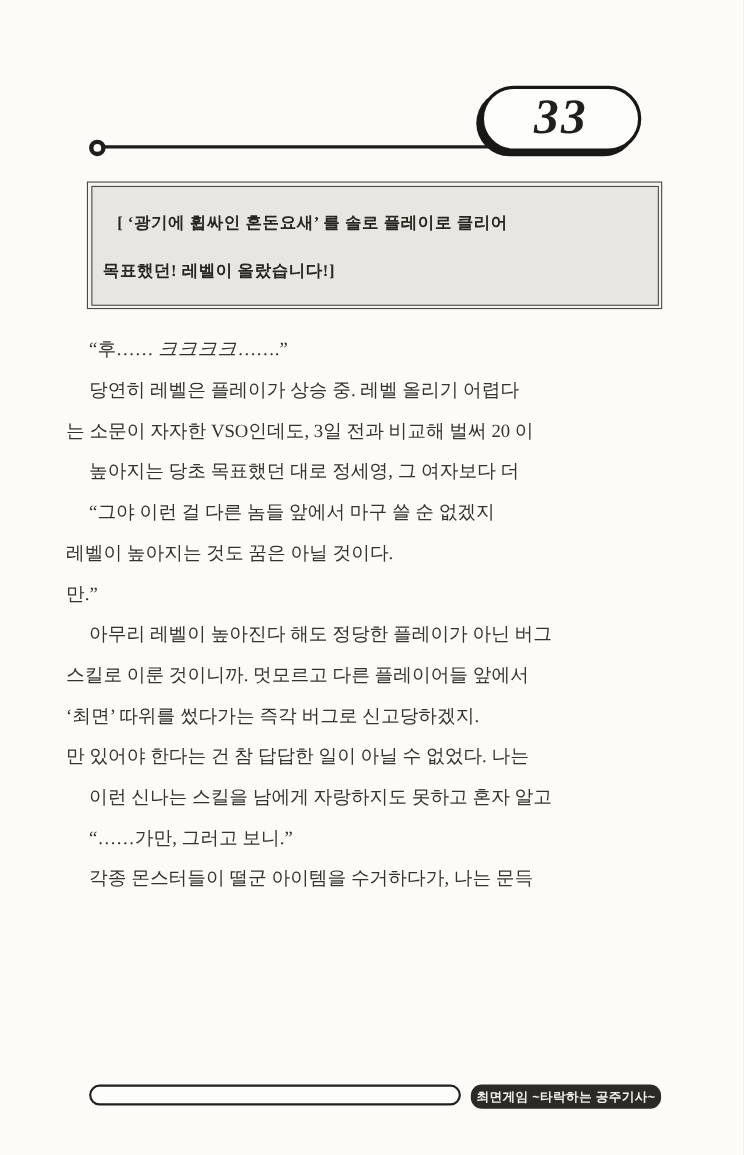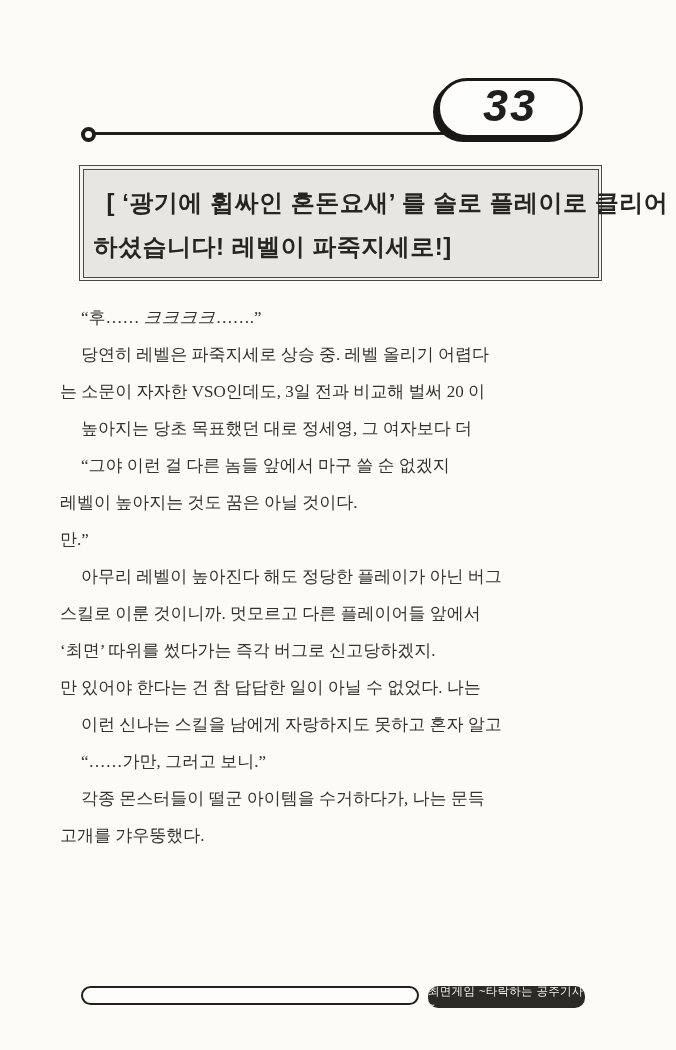--- a/index.html
+++ b/index.html
@@ -34,43 +34,43 @@
   .capsule {
     position: absolute; left: 437px; top: 78px;
     width: 146px; height: 60px;
     background: #fdfdfb;
     border: 3px solid #191816;
     border-radius: 32px;
     box-shadow: -4px 4px 0 0 #191816;
     display: flex; align-items: center; justify-content: center;
   }
   .chapter-num {
-    font-family: Liberation Sans, sans-serif;
+    font-family: Liberation Serif, serif;
     font-weight: bold; font-style: italic;
     font-size: 45px; color: #201f1d;
     letter-spacing: 2px;
     transform: translateY(-2px);
   }
 
   
   .sysbox-outer {
     position: absolute; left: 79px; top: 165px;
     width: 523px; height: 116px;
     border: 1.5px solid #4a4945;
     padding: 2.5px;
     background: #f5f4f0;
   }
   .sysbox-inner {
     width: 100%; height: 100%;
     border: 1.5px solid #4a4945;
     background: #e7e6e1;
     padding: 11px 12px 0 10px;
-    font-family: Liberation Sans, sans-serif;
+    font-family: Liberation Serif, serif;
     font-weight: bold;
-    font-size: 24px;
+    font-size: 15px;
     color: #26251f;
     letter-spacing: 0.5px;
   }
   .sys-line { line-height: 44px; white-space: nowrap; }
   .sys-line.indent { padding-left: 13px; }
 
   
   .body-text {
     position: absolute; left: 60px; top: 299px;
     width: 528px;
@@ -84,65 +84,64 @@
   
   .footer-pill {
     position: absolute; left: 81px; top: 986px;
     width: 338px; height: 19px;
     border: 2px solid #22211f;
     border-radius: 11px;
     background: #fdfdfb;
   }
   .footer-badge {
     position: absolute; left: 428px; top: 986px;
-    width: 157px; height: 22px;
+    width: 173px; height: 22px;
     border-radius: 10px;
     display: flex; align-items: center; justify-content: center;
     font-family: "Liberation Sans", "DejaVu Sans", sans-serif;
-    font-weight: normal;
+    font-weight: bold;
     font-size: 11.5px;
     letter-spacing: 0.3px;
   }
 </style>
 </head>
 <body>
 
 <div class="page">
 
   <div class="chapter-header">
     <span class="ring"></span>
     <div class="hline"></div>
     <div class="capsule">
       <span class="chapter-num">33</span>
     </div>
   </div>
 
   <div class="sysbox-outer">
     <div class="sysbox-inner" style="background: rgb(231, 230, 225);">
         <div class="sys-line indent">[ ‘광기에 휩싸인 혼돈요새’ 를 솔로 플레이로 클리어</div>
-        <div class="sys-line">하셨습니다! 레벨이 파죽지세로!]</div>
+        <div class="sys-line">목표했던! 레벨이 올랐습니다!]</div>
       </div>
   </div>
 
   <div class="body-text">
       <div class="line indent"><span>“후…… </span><span class="italic">크크크크</span><span>…….”</span></div>
-      <div class="line indent"><span>당연히 레벨은 파죽지세로 상승 중. 레벨 올리기 어렵다</span></div>
+      <div class="line indent"><span>당연히 레벨은 플레이가 상승 중. 레벨 올리기 어렵다</span></div>
       <div class="line"><span>는 소문이 자자한 VSO인데도, 3일 전과 비교해 벌써 20 이</span></div>
       <div class="line indent"><span>높아지는 당초 목표했던 대로 정세영, 그 여자보다 더</span></div>
       <div class="line indent"><span>“그야 이런 걸 다른 놈들 앞에서 마구 쓸 순 없겠지</span></div>
       <div class="line"><span>레벨이 높아지는 것도 꿈은 아닐 것이다.</span></div>
       <div class="line"><span>만.”</span></div>
       <div class="line indent"><span>아무리 레벨이 높아진다 해도 정당한 플레이가 아닌 버그</span></div>
       <div class="line"><span>스킬로 이룬 것이니까. 멋모르고 다른 플레이어들 앞에서</span></div>
       <div class="line"><span>‘최면’ 따위를 썼다가는 즉각 버그로 신고당하겠지.</span></div>
       <div class="line"><span>만 있어야 한다는 건 참 답답한 일이 아닐 수 없었다. 나는</span></div>
       <div class="line indent"><span>이런 신나는 스킬을 남에게 자랑하지도 못하고 혼자 알고</span></div>
       <div class="line indent"><span>“……가만, 그러고 보니.”</span></div>
       <div class="line indent"><span>각종 몬스터들이 떨군 아이템을 수거하다가, 나는 문득</span></div>
-      <div class="line"><span>고개를 갸우뚱했다.</span></div>
     </div>
 
   <div class="footer-pill"></div>
   <div class="footer-badge" style="background: rgb(43, 42, 39); color: rgb(242, 241, 236);">
     <span>최면게임 ~타락하는 공주기사~</span>
   </div>
 
 </div>
 
 </body></html>

